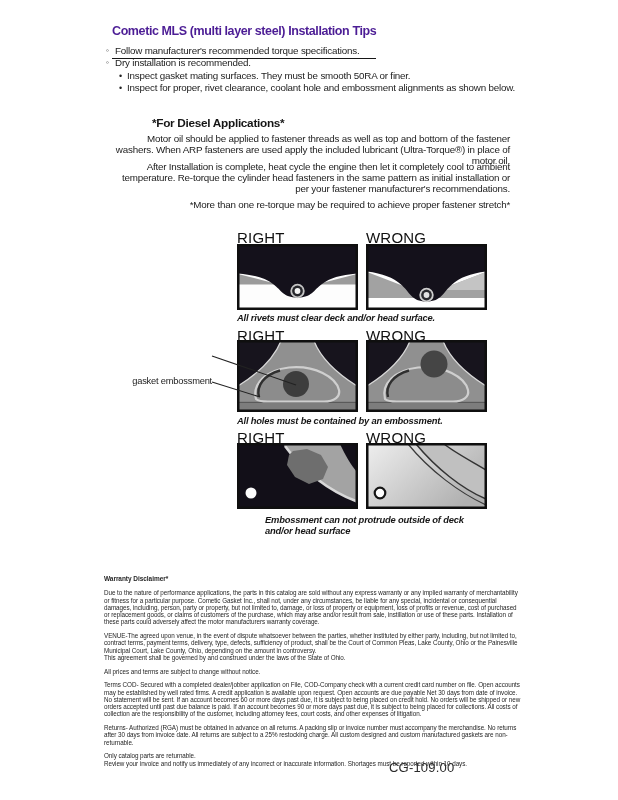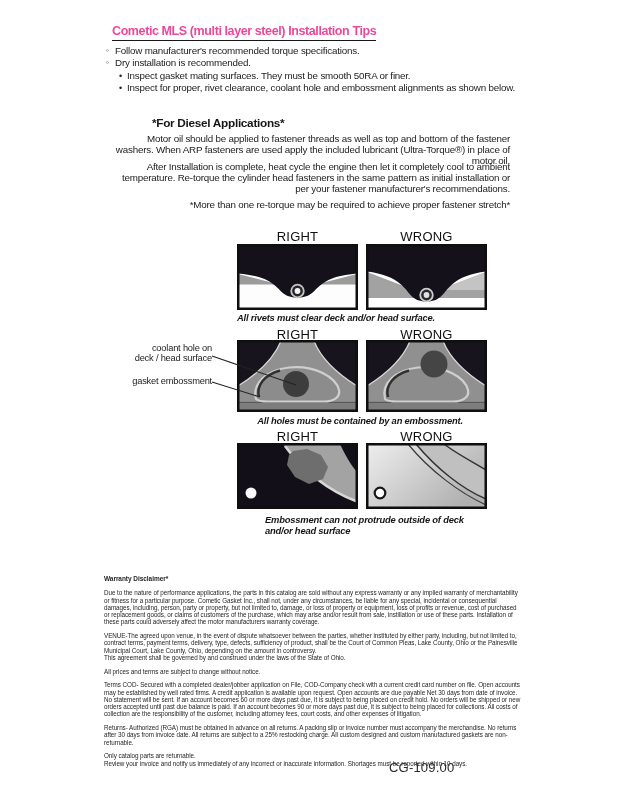--- a/index.html
+++ b/index.html
@@ -2,38 +2,38 @@
 <html><head>
 <meta charset="utf-8">
 <style>
   html,body { margin:0; padding:0; background:#ffffff; }
   .page {
     position:relative; width:618px; height:800px; background:#ffffff;
     font-family:"Liberation Sans", sans-serif; color:#1e1e1e; overflow:hidden;
   }
   .title {
     position:absolute; left:112px; top:24px;
-    font-size:12.5px; font-weight:bold; letter-spacing:-0.4px; color:#ec4899;
-    border-bottom:1.6px solid #161616; padding-bottom:2px;
+    font-size:12.5px; font-weight:bold; letter-spacing:-0.4px; color:#4c1d95;
+    border-bottom:1.6px solid #161616; padding-bottom:20px;
   }
   .bullets { position:absolute; left:106px; top:45px; font-size:9.8px; letter-spacing:-0.2px; line-height:12.4px; color:#222; }
   .b-item .marker { display:inline-block; width:9px; font-size:8px; vertical-align:1px; }
   .sb-item { padding-left:13px; }
   .sb-item .marker { display:inline-block; width:8px; font-size:9px; }
 
   .diesel-heading { position:absolute; left:112px; top:116px; font-size:11.8px; font-weight:bold; letter-spacing:-0.3px; color:#161616;margin-left:40px; }
   .body-p { position:absolute; left:112px; width:398px; font-size:9.8px; line-height:11px; letter-spacing:-0.2px; color:#222;text-align:right; }
   .p1 { top:133px; }
   .p2 { top:161px; }
   .note { top:199px; }
 
-  .dg-label { position:absolute; width:121px; text-align:center; font-size:13px; letter-spacing:0.2px; color:#101010; }
+  .dg-label { position:absolute; width:121px; font-size:15px; letter-spacing:0.2px; color:#101010; }
   .dg-img { position:absolute; width:121px; }
   .dg-caption { position:absolute; font-size:9.4px; font-weight:bold; letter-spacing:-0.2px; line-height:11px; color:#161616; white-space:pre-line;font-style:italic; }
-  .cap2 { left:237px; width:246px; text-align:center; }
+  .cap2 { left:237px; width:246px; text-align:left; }
 
   .ann-label { position:absolute; left:96px; width:116px; text-align:right; font-size:9.3px; line-height:10.4px; letter-spacing:-0.2px; color:#1c1c1c; white-space:pre-line; }
   .ann-lines { position:absolute; left:204px; top:340px; }
 
   .warranty { position:absolute; left:104px; top:575px; width:419px; font-size:6.3px; line-height:7.25px; letter-spacing:-0.05px; color:#262626; }
   .w-head { font-weight:bold; font-size:6.5px; margin:0 0 7px 0; }
   .w-para { margin:0 0 6.5px 0; white-space:pre-line; }
 
   .doc-code { position:absolute; left:389px; top:760px; font-size:13px; letter-spacing:0.2px; color:#2a2a2a; }
 </style>
@@ -88,22 +88,20 @@
       </g>
       <rect x="1.25" y="1.25" width="118.5" height="63.5" fill="none" stroke="#0f0f0f" stroke-width="2.5"></rect>
     </svg>
   </div>
 
   <div class="dg-caption" style="left:237px; top:312px;">All rivets must clear deck and/or head surface.</div>
 
   <div class="dg-label" style="left:237px; top:327px;">RIGHT</div>
   <div class="dg-label" style="left:366px; top:327px;">WRONG</div>
 
-  <div class="ann-label" style="top:343px;">coolant hole on
-deck / head surface</div>
   <div class="ann-label" style="top:376px;">gasket embossment</div>
 
   <div class="dg-img" style="left:237px; top:340px;">
     <svg width="121" height="72" viewBox="0 0 121 72">
       <rect width="121" height="72" fill="#909090"></rect>
       <rect x="1" y="63" width="119" height="8" fill="#7d7d7d"></rect>
       <rect x="1" y="61.8" width="119" height="1.2" fill="#5a5a5a"></rect>
       <path d="M19,59 C15,44 29,30 52,27.5 C78,25 99,37 102,50 C103.5,57 97,61.5 87,61.5 L31,61.5 C24,61.5 20.5,60.5 19,59 Z" fill="#8c8c8c" stroke="#cfcfcf" stroke-width="2.2"></path>
       <path d="M22,57 C19,46 27,35 43,30.5" fill="none" stroke="#2f2f2f" stroke-width="2.4"></path>
       <path d="M1,1 H44 C38,16 25,31 1,46 Z" fill="#17141d"></path>

